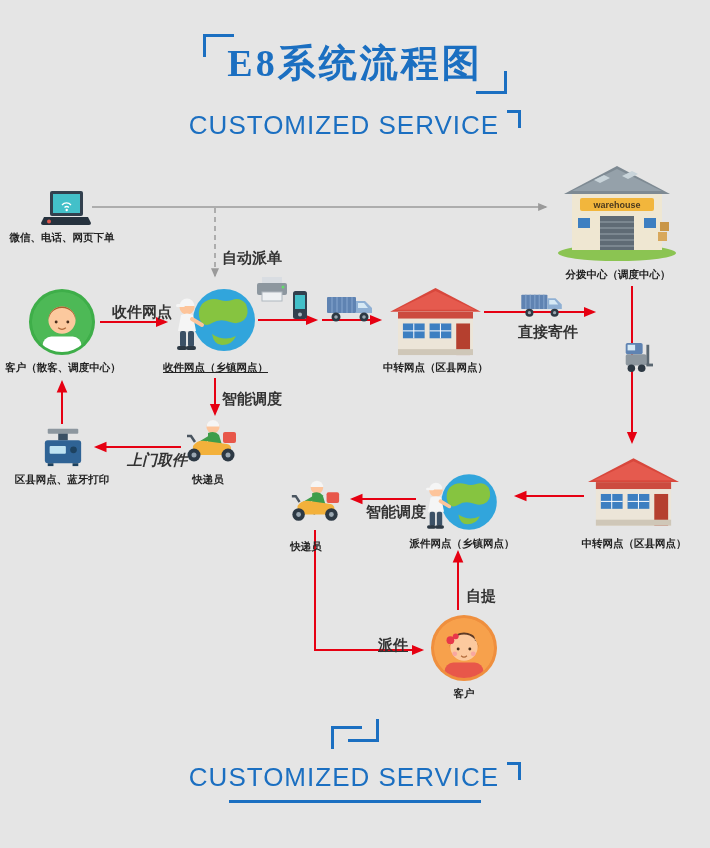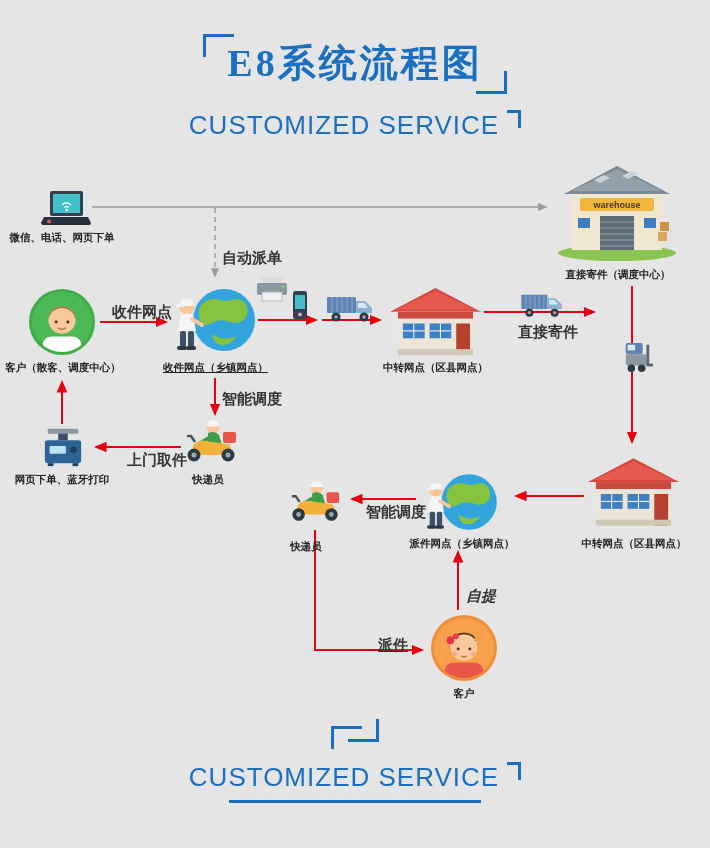--- a/index.html
+++ b/index.html
@@ -320,36 +320,36 @@
         <circle cx="21" cy="27" r="4" fill="#e8374a"></circle>
         <circle cx="26.5" cy="23" r="3" fill="#e8374a"></circle>
       </g>
     </svg>
   </div>
 
   <div class="node-label" style="left:2px;top:231px;width:120px;">微信、电话、网页下单</div>
   <div class="node-label" style="left:0px;top:361px;width:126px;">客户（散客、调度中心）</div>
   <div class="node-label" style="left:158px;top:361px;width:115px;text-decoration:underline;">收件网点（乡镇网点）</div>
   <div class="node-label" style="left:378px;top:361px;width:115px;">中转网点（区县网点）</div>
-  <div class="node-label" style="left:556px;top:268px;width:124px;">直接寄件（调度中心）</div>
+  <div class="node-label" style="left:556px;top:268px;width:124px;">分拨中心（调度中心）</div>
   <div class="node-label" style="left:578px;top:537px;width:112px;">中转网点（区县网点）</div>
   <div class="node-label" style="left:406px;top:537px;width:112px;">派件网点（乡镇网点）</div>
   <div class="node-label" style="left:178px;top:473px;width:60px;">快递员</div>
   <div class="node-label" style="left:276px;top:540px;width:60px;">快递员</div>
-  <div class="node-label" style="left:2px;top:473px;width:120px;">网页下单、蓝牙打印</div>
+  <div class="node-label" style="left:2px;top:473px;width:120px;">区县网点、蓝牙打印</div>
   <div class="node-label" style="left:434px;top:687px;width:60px;">客户</div>
 
   <div class="edge-label" style="left:112px;top:303px;">收件网点</div>
   <div class="edge-label" style="left:222px;top:249px;">自动派单</div>
   <div class="edge-label" style="left:222px;top:390px;">智能调度</div>
-  <div class="edge-label" style="left:127px;top:451px;">上门取件</div>
+  <div class="edge-label" style="left:127px;top:451px;font-style:italic;">上门取件</div>
   <div class="edge-label" style="left:518px;top:323px;">直接寄件</div>
   <div class="edge-label" style="left:366px;top:503px;">智能调度</div>
   <div class="edge-label" style="left:378px;top:636px;text-decoration:underline;">派件</div>
-  <div class="edge-label" style="left:466px;top:587px;font-style:italic;">自提</div>
+  <div class="edge-label" style="left:466px;top:587px;">自提</div>
 
   <header class="section-header" style="top:726px;">
     <div class="main-title">
       <span class="corner-tl"></span>
       <span class="corner-br"></span>
     </div>
     <div class="sub-title">
       <span>CUSTOMIZED SERVICE</span><span class="corner-tr"></span>
       <div class="sub-underline"></div>
     </div>

